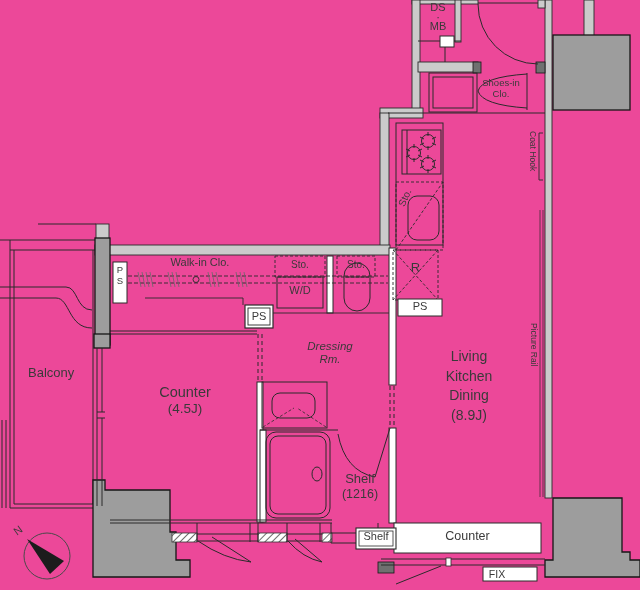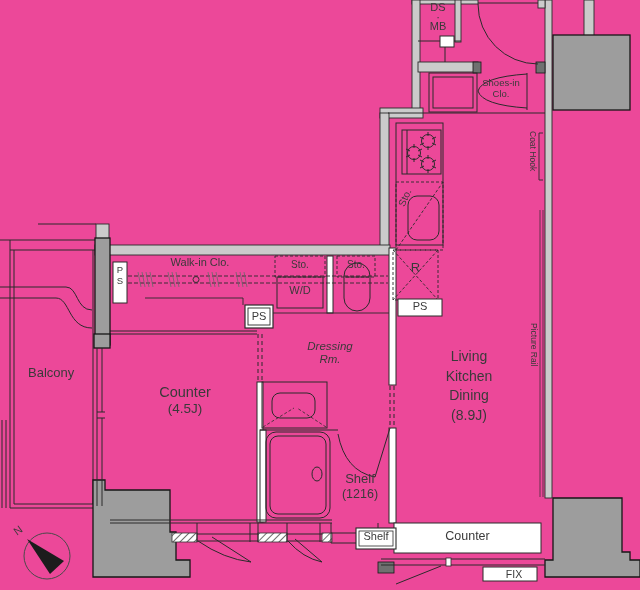--- a/index.html
+++ b/index.html
@@ -329,17 +329,17 @@
 
 <div class="lbl ctr" style="left:326px;top:472px;width:68px;font-size:13px;">
   <div>Shelf</div>
   <div style="font-size:12.5px;">(1216)</div>
 </div>
 
 <div class="lbl ctr" style="left:356px;top:530px;width:40px;font-size:11px;">Shelf</div>
 
 <div class="lbl ctr" style="left:394px;top:529px;width:147px;font-size:12.5px;">Counter</div>
 
-<div class="lbl ctr" style="left:491px;top:568px;width:46px;font-size:10.5px;">FIX</div>
+<div class="lbl ctr" style="left:474px;top:568px;width:46px;font-size:10.5px;">FIX</div>
 
 <div class="lbl" style="left:14px;top:524px;font-size:11px;transform:rotate(-36deg);">N</div>
 
 </div>
 
 </body></html>

